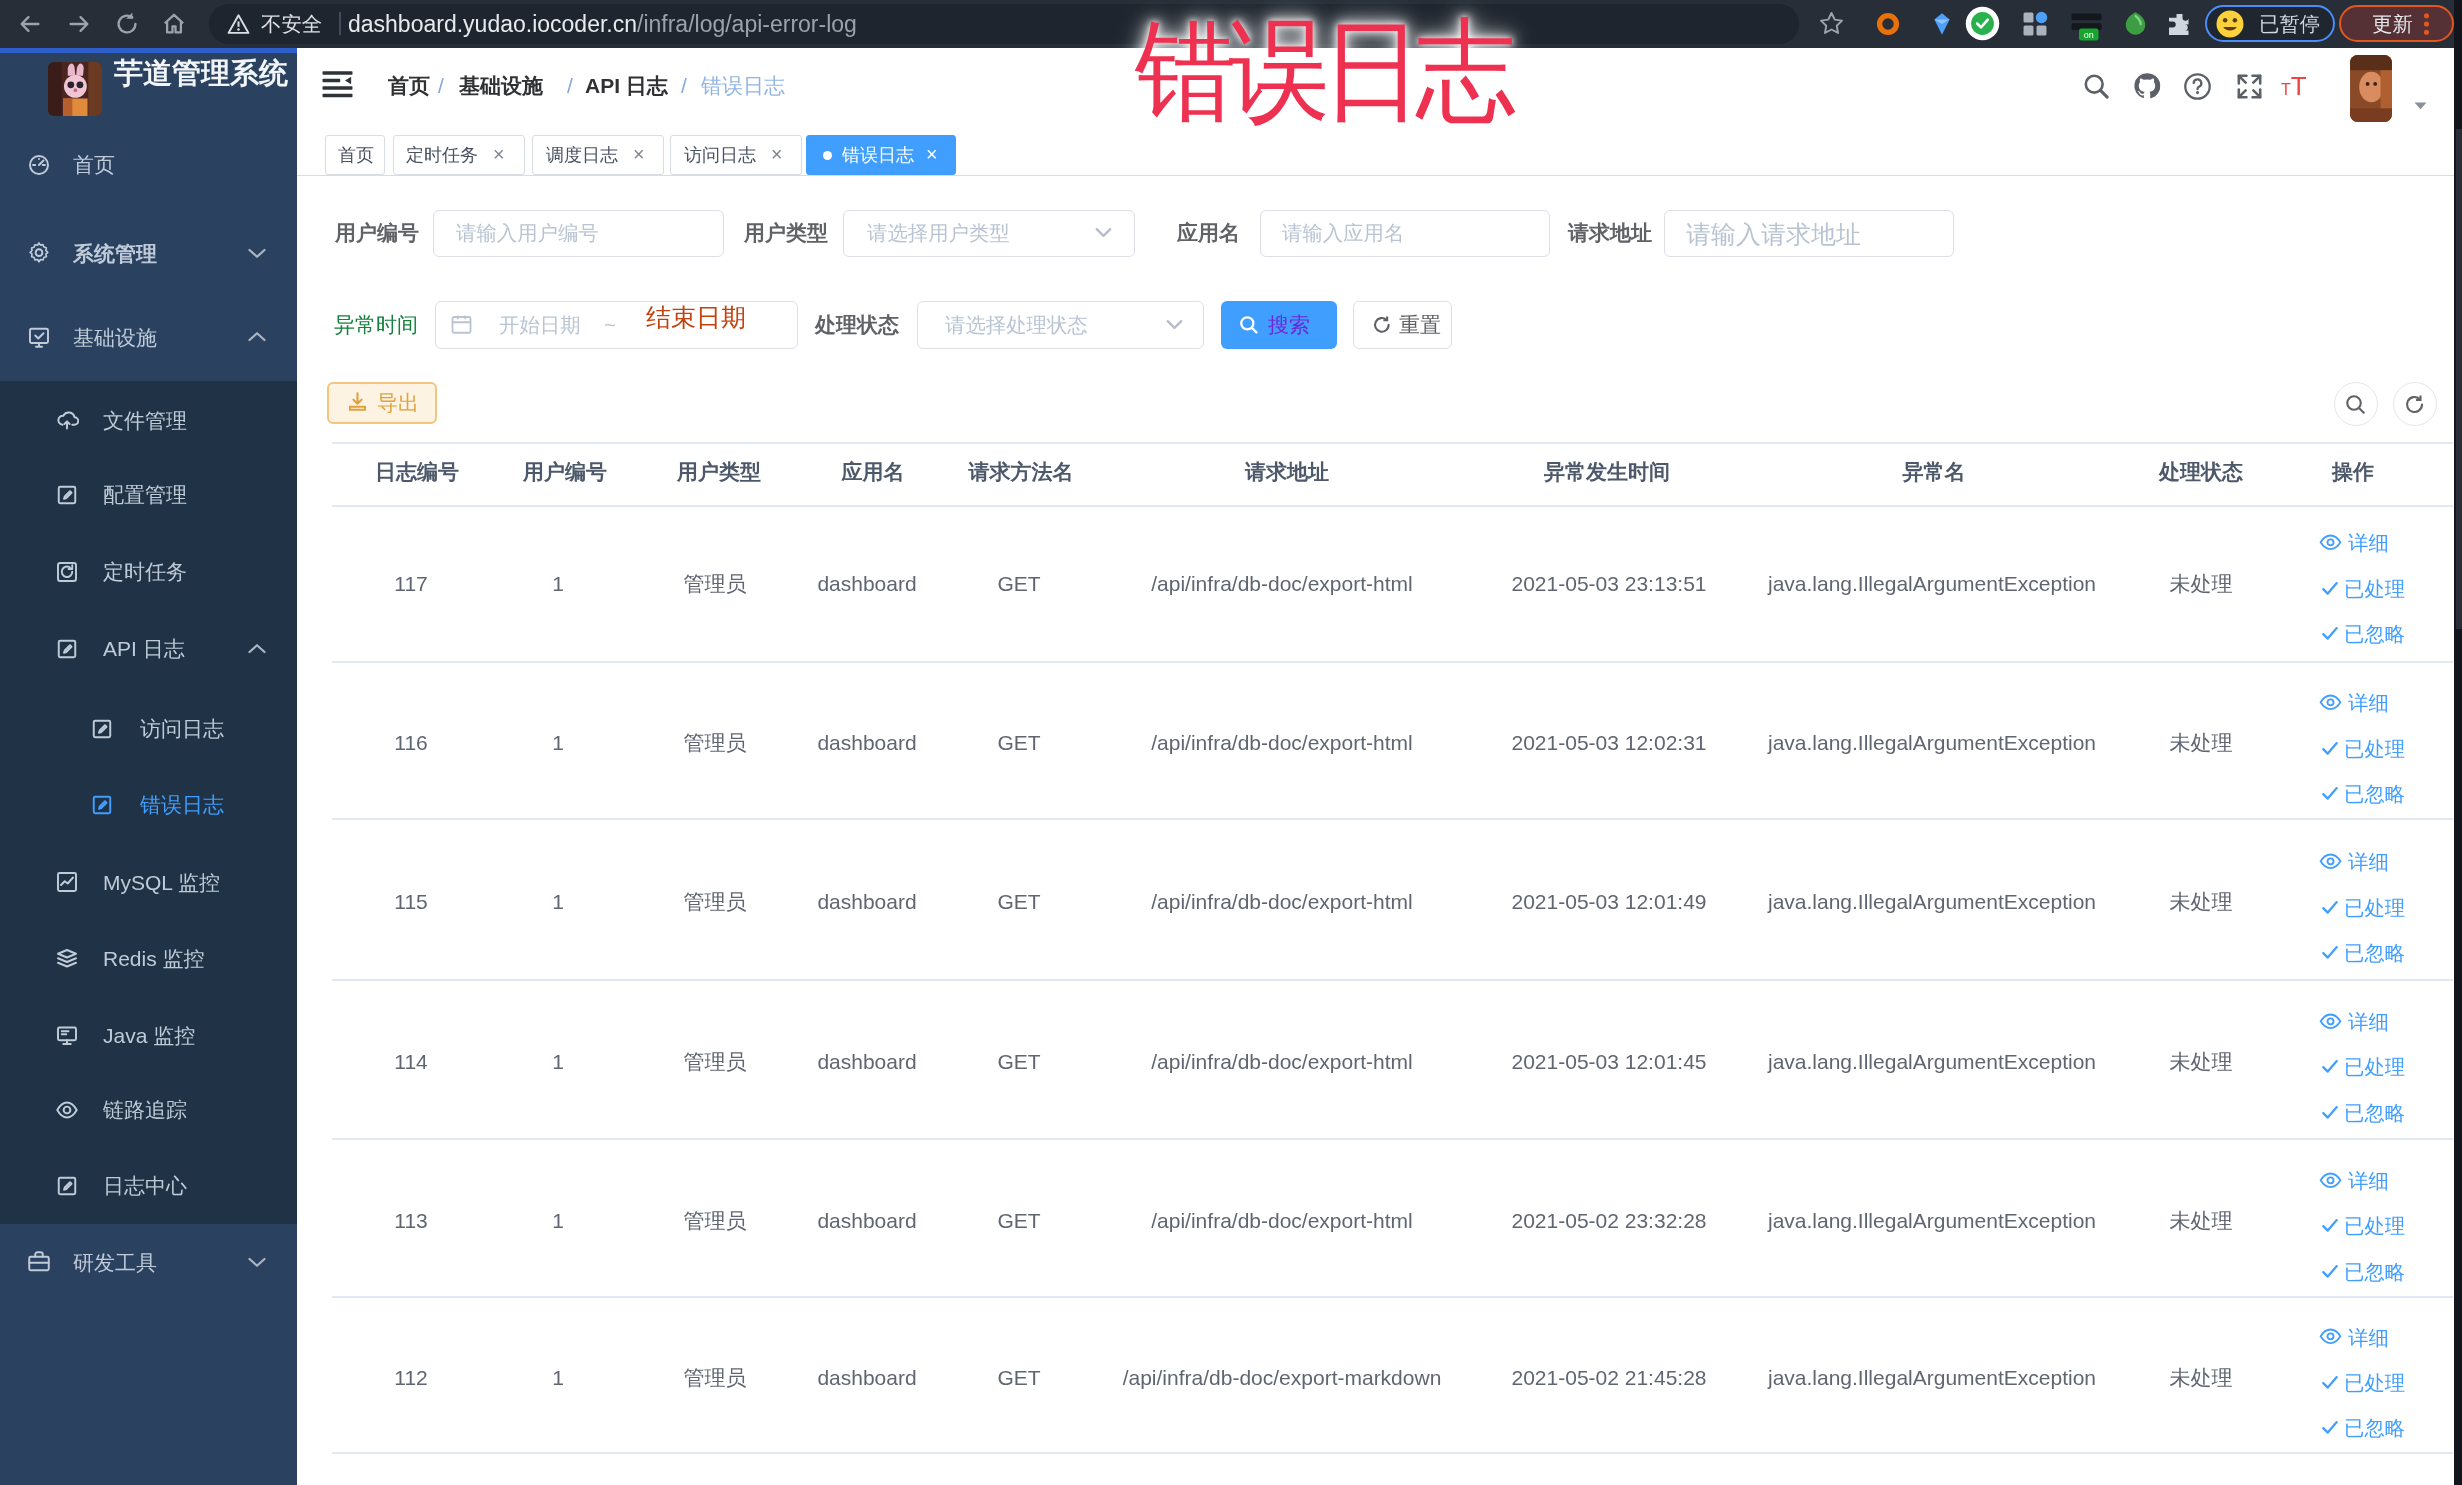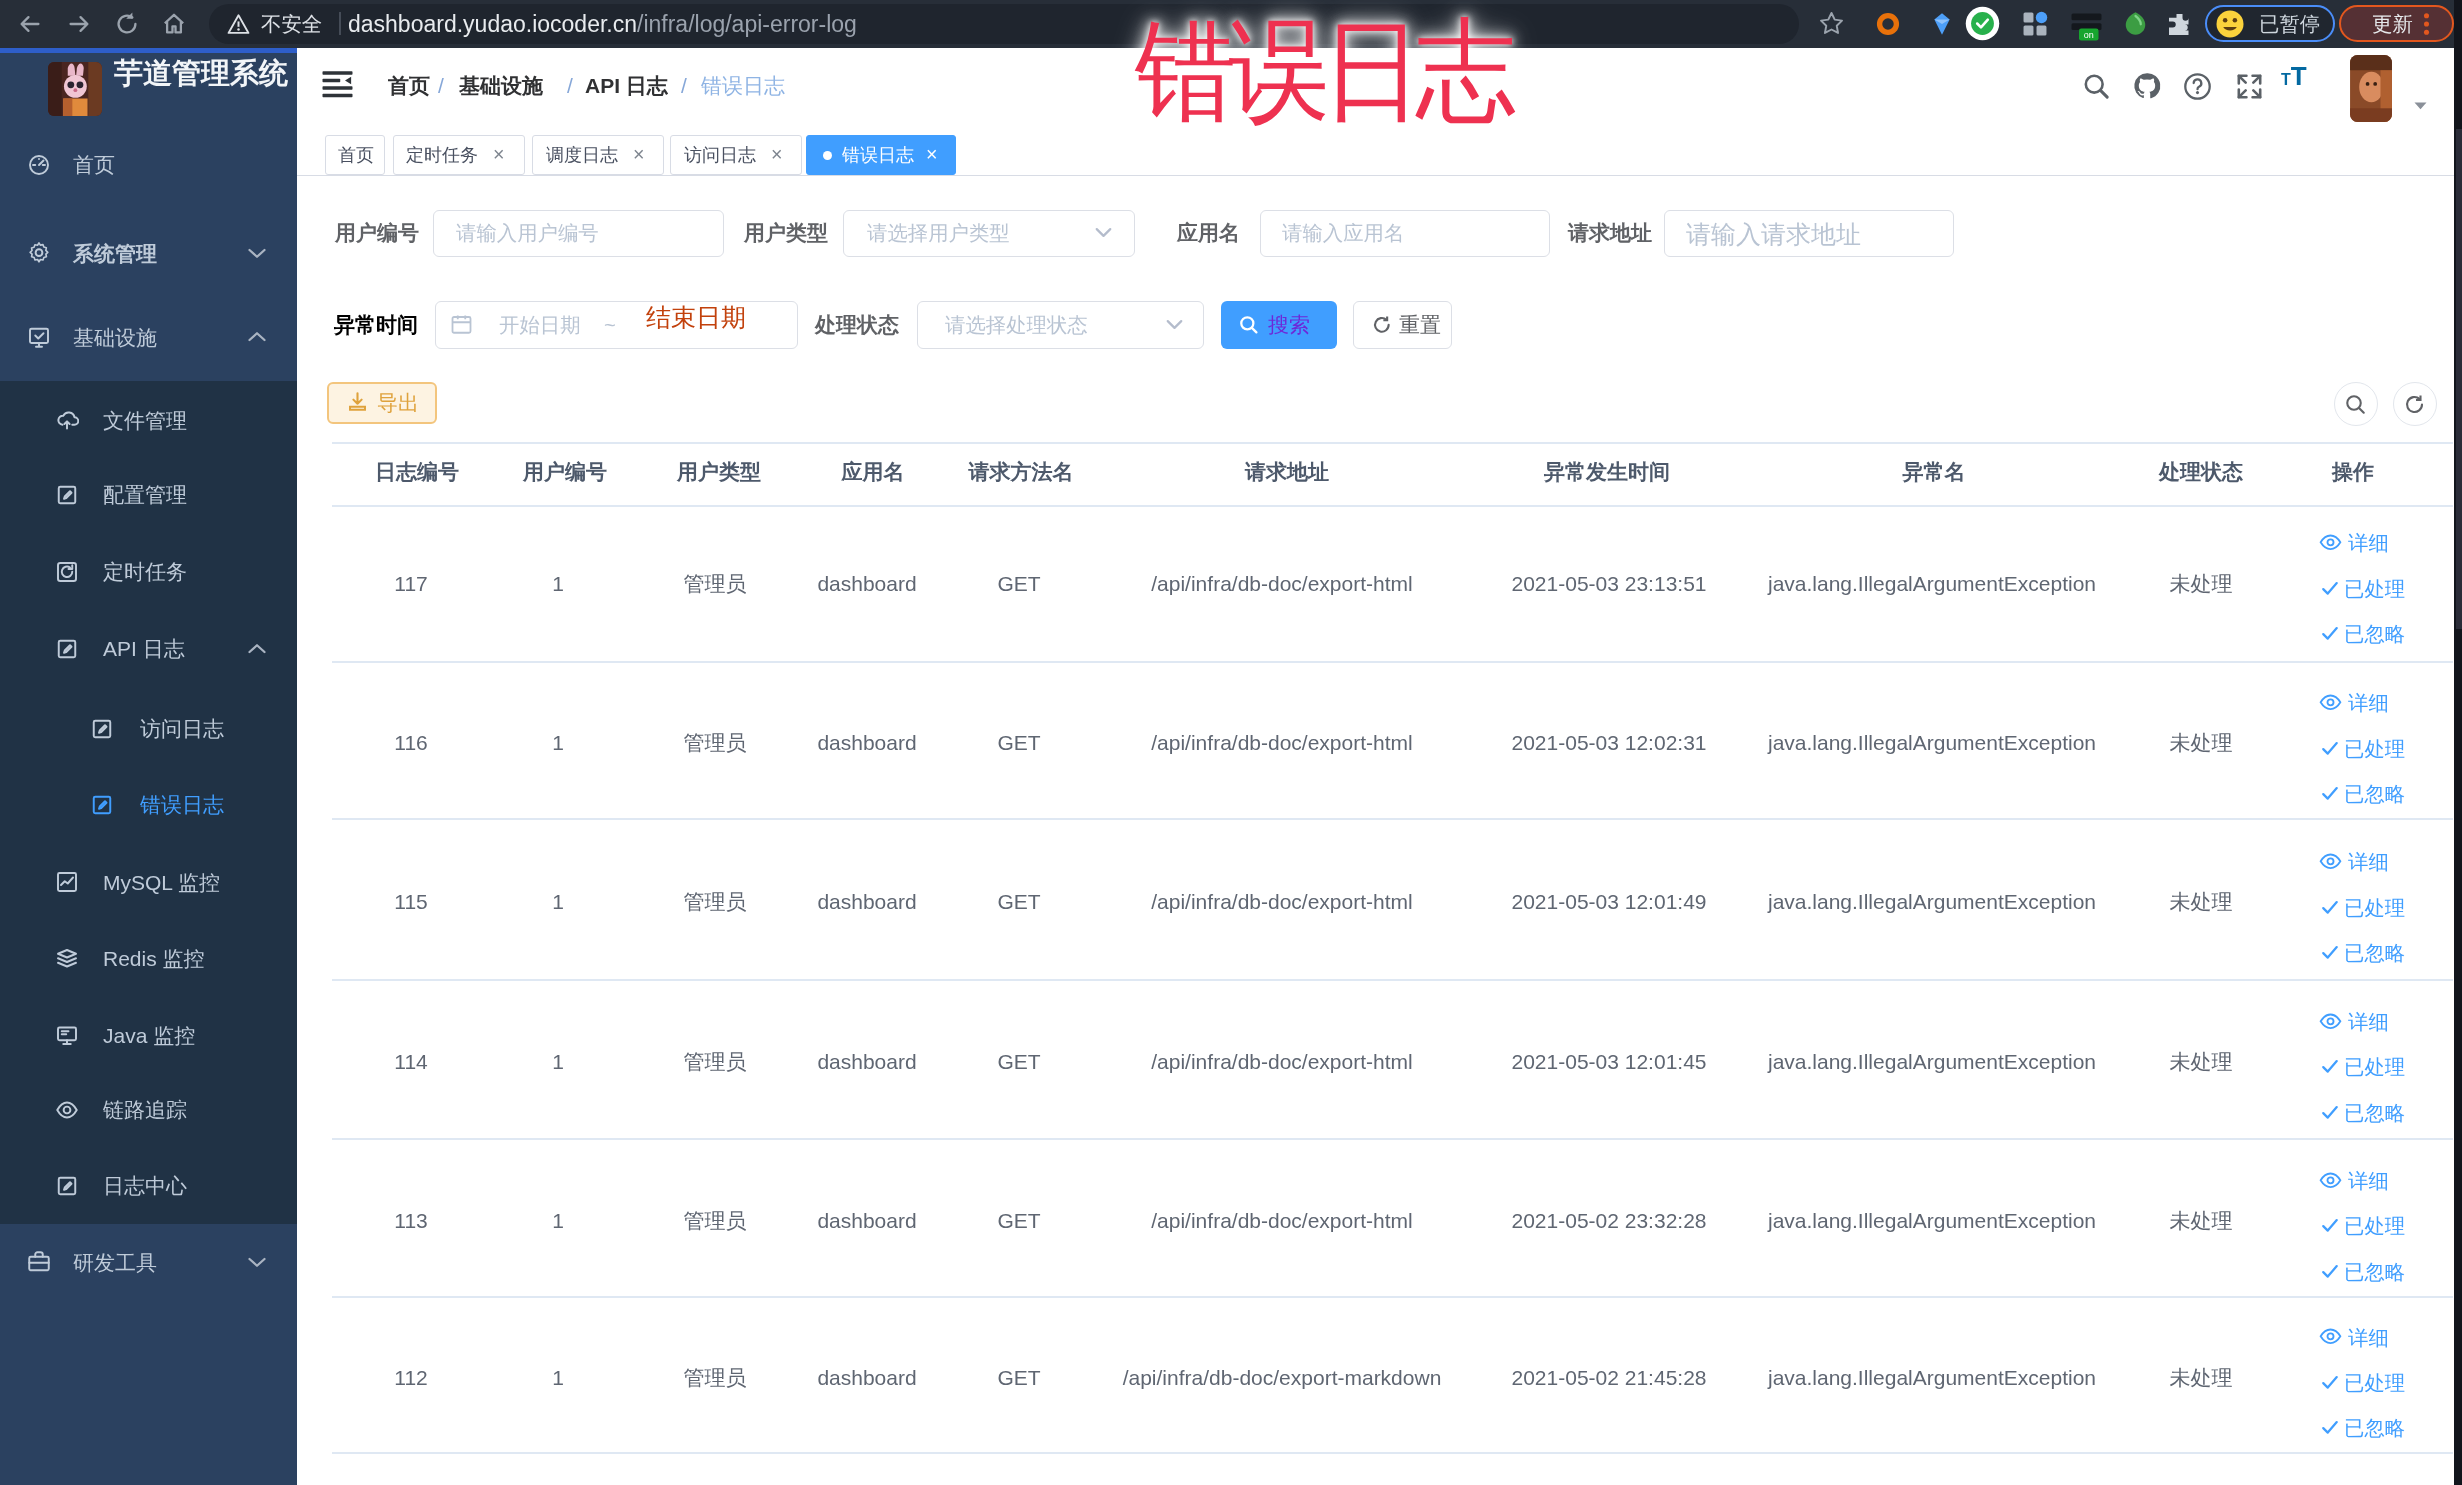--- a/index.html
+++ b/index.html
@@ -216,21 +216,21 @@
       <circle cx="19" cy="19" r="16" stroke="#5b6167" stroke-width="3" fill="none"></circle>
       <path d="M14 14.5a5 5 0 1 1 7 4.8c-1.6.7-2 1.6-2 3.2" stroke="#5b6167" stroke-width="3" fill="none" stroke-linecap="round"></path>
       <circle cx="19" cy="27" r="2" fill="#5b6167"></circle>
     </svg></div>
 <div class="abs" style="left:2235px;top:72px"><svg width="29" height="29" viewBox="0 0 38 38" style="">
       <g stroke="#5b6167" stroke-width="3.4" fill="none" stroke-linecap="round" stroke-linejoin="round">
         <path d="M15 5H5v10M23 5h10v10M15 33H5V23M23 33h10V23"></path>
         <path d="M5 5l9 9M33 5l-9 9M5 33l9-9M33 33l-9-9"></path>
       </g>
     </svg></div>
-<div class="abs cl" style="left:2281px;top:76px;font-size:26px;color:#0369a1;font-weight:700"><span style="font-size:16px">T</span>T</div>
+<div class="abs cl" style="left:2281px;top:86px;font-size:26px;color:#ef4444;font-weight:400"><span style="font-size:16px">T</span>T</div>
 <div class="abs" style="left:2350px;top:55px;width:42px;height:67px;border-radius:7.6px;overflow:hidden"><svg width="42" height="67" viewBox="0 0 55 88" style="">
       <rect width="55" height="88" fill="#8a4a28"></rect>
       <rect x="0" y="0" width="55" height="20" fill="#5a2f1a"></rect>
       <ellipse cx="28" cy="42" rx="16" ry="20" fill="#d98c5f"></ellipse>
       <rect x="40" y="20" width="15" height="68" fill="#b06030"></rect>
       <rect x="0" y="70" width="55" height="18" fill="#7a3c20"></rect>
       <circle cx="23" cy="38" r="2.5" fill="#3a2012"></circle>
       <circle cx="33" cy="38" r="2.5" fill="#3a2012"></circle>
     </svg></div>
 <div class="abs" style="left:2413px;top:100px"><svg width="15" height="9.8" viewBox="0 0 20 13" style="">
@@ -260,21 +260,21 @@
 <div class="abs cl" style="left:867px;top:233px;font-size:20.4px;color:#b9c4d3">请选择用户类型</div>
 <div class="abs" style="left:1093px;top:223px"><svg width="21" height="19.7" viewBox="0 0 28 26" style="">
       <path d="M5 8l9 9 9-9" stroke="#b4bccc" stroke-width="3" fill="none" stroke-linecap="round" stroke-linejoin="round"></path>
     </svg></div>
 <div class="abs cr" style="left:1240px;top:233px;font-size:21px;color:#606266;font-weight:700">应用名</div>
 <div class="abs" style="left:1260px;top:210px;width:290px;height:47px;background:#fff;border:1.5px solid #dcdfe6;border-radius:6px"></div>
 <div class="abs cl" style="left:1282px;top:233px;font-size:20.4px;color:#b9c4d3">请输入应用名</div>
 <div class="abs cr" style="left:1652px;top:233px;font-size:21px;color:#606266;font-weight:700">请求地址</div>
 <div class="abs" style="left:1664px;top:210px;width:290px;height:47px;background:#fff;border:1.5px solid #dcdfe6;border-radius:6px"></div>
 <div class="abs cl" style="left:1686px;top:234px;font-size:25px;color:#b9c4d3">请输入请求地址</div>
-<div class="abs cr" style="left:418px;top:325px;font-size:21px;color:#000000;font-weight:700">异常时间</div>
+<div class="abs cr" style="left:418px;top:325px;font-size:21px;color:#15803d;font-weight:400">异常时间</div>
 <div class="abs" style="left:435px;top:301px;width:363px;height:48px;background:#fff;border:1.5px solid #dcdfe6;border-radius:6px"></div>
 <div class="abs" style="left:451px;top:314px"><svg width="21" height="21" viewBox="0 0 28 28" style="">
       <rect x="2" y="4" width="24" height="21" rx="2" stroke="#b9c4d3" stroke-width="2.4" fill="none"></rect>
       <path d="M2 11h24M9 2v5M19 2v5" stroke="#b9c4d3" stroke-width="2.4"></path>
     </svg></div>
 <div class="abs cl" style="left:499px;top:325px;font-size:20.4px;color:#b9c4d3">开始日期</div>
 <div class="abs ct" style="left:610px;top:325px;font-size:20.4px;color:#b9c4d3">~</div>
 <div class="abs cl" style="left:646px;top:317px;font-size:25px;color:#c2410c">结束日期</div>
 <div class="abs cr" style="left:899px;top:325px;font-size:21px;color:#606266;font-weight:700">处理状态</div>
 <div class="abs" style="left:917px;top:301px;width:287px;height:48px;background:#fff;border:1.5px solid #dcdfe6;border-radius:6px"></div>

